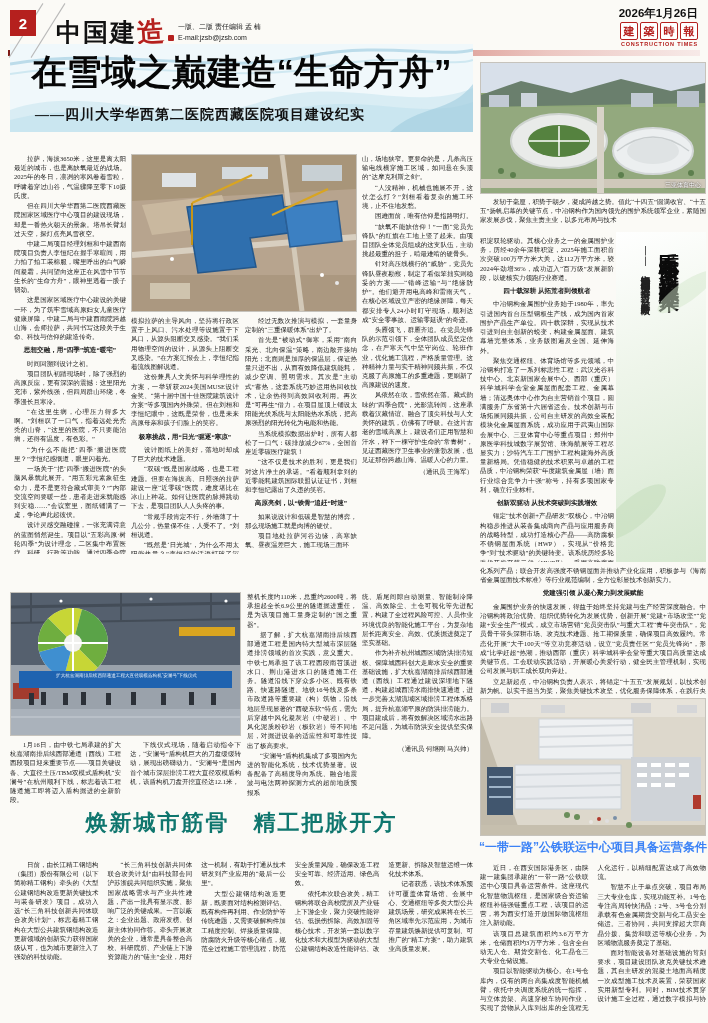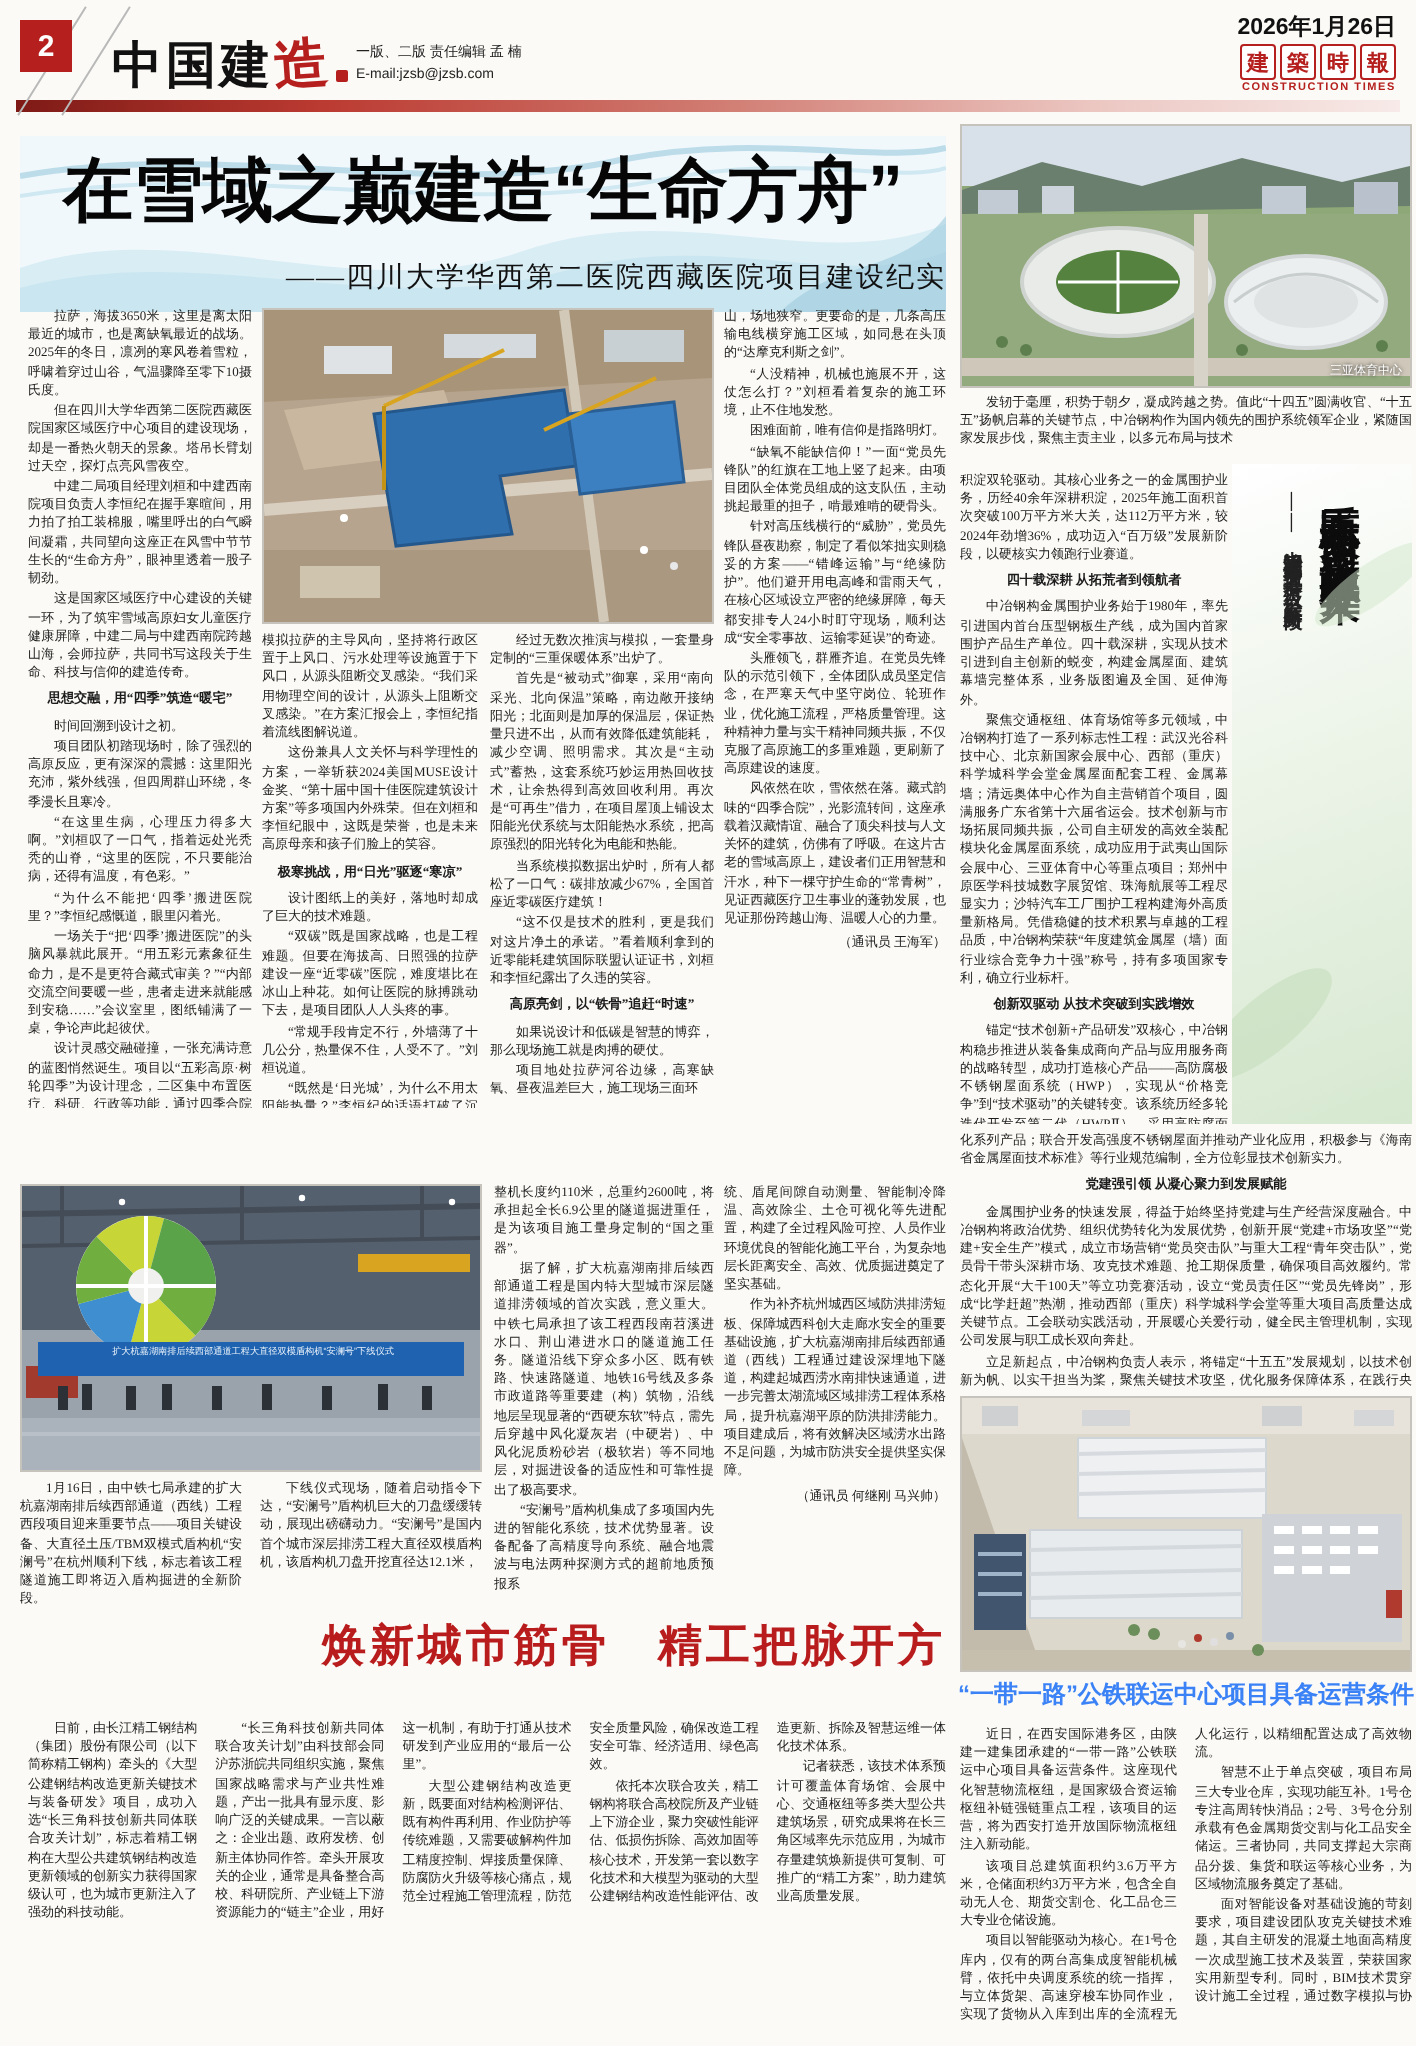--- a/index.html
+++ b/index.html
@@ -24,25 +24,25 @@
   .masthead{right:10px;top:22px;display:flex;flex-direction:column;align-items:flex-end;}
   .mh-row{display:flex;gap:2px;}
   .mh-box{width:16px;height:16px;border:1.5px solid #b5201e;border-radius:2px;color:#b5201e;
           font-size:11px;font-weight:900;display:flex;align-items:center;justify-content:center;
           background:#fff;}
   .mh-en{font-size:5.5px;letter-spacing:.8px;color:#b5201e;margin-top:1px;
          font-family:"Liberation Sans",sans-serif;font-weight:700;}
   .hdr-rule{left:8px;top:50px;width:692px;height:6px;
             background:linear-gradient(90deg,#7e1a16,#bb3a31 22%,#d07a70 50%,#ecc7c2 78%,#f7eae8);}
   
-  .lead-banner{left:10px;top:68px;width:463px;height:88px;background:#0f766e;overflow:hidden;}
+  .lead-banner{left:10px;top:44px;width:463px;height:88px;background:#0f766e;overflow:hidden;}
   .lead-title{left:0;top:7px;width:100%;text-align:center;font-family:"Liberation Sans",sans-serif;
               font-weight:900;font-size:35px;color:#060606;line-height:1.2;white-space:nowrap;}
-  .lead-subtitle{left:0;top:62px;width:100%;text-align:right;font-weight:400;font-size:14px;
-                 letter-spacing:1px;color:#111;}
+  .lead-subtitle{left:0;top:62px;width:100%;text-align:left;font-weight:700;font-size:14px;
+                 letter-spacing:1px;color:#111;padding-left:25px;}
   .colbox{position:absolute;overflow:hidden;font-size:6.5px;line-height:1.42;text-align:justify;}
   .para{margin:0 0 1px;text-indent:2em;}
   .cont{text-indent:0;}
   .subhead{text-align:center;font-weight:700;margin:4px 0;text-indent:0;font-size:6.6px;}
   .byline{text-align:right;text-indent:0;margin-top:3px;}
   .photo{position:absolute;border:1px solid #c6c3bc;box-sizing:border-box;overflow:hidden;background:#ddd;}
   .ph-cap{position:absolute;right:4px;bottom:3px;color:#fff;font-size:6px;
           text-shadow:0 0 2px #000;font-family:"Liberation Sans",sans-serif;}
   
   .sb-banner{left:616px;top:232px;width:90px;height:330px;
@@ -50,22 +50,22 @@
              display:flex;flex-direction:row;justify-content:center;gap:5px;overflow:hidden;}
   .sb-banner-title{writing-mode:vertical-rl;font-family:"Liberation Sans",sans-serif;
                    font-weight:900;font-size:20px;letter-spacing:2.5px;color:#0c0c0c;margin-top:4px;}
   .sb-banner-sub{writing-mode:vertical-rl;font-size:9.5px;font-weight:700;color:#222;
                  letter-spacing:1px;margin-top:14px;}
   
   .mid-title{left:10px;top:558px;width:463px;text-align:center;font-family:"Liberation Sans",sans-serif;
              font-weight:900;font-size:20px;letter-spacing:.5px;color:#070707;white-space:nowrap;}
   .mid-banner-text{position:absolute;left:10px;top:80px;width:211px;color:#eaf2fb;font-size:4.6px;
                    text-align:center;font-family:"Liberation Sans",sans-serif;}
-  .bot-title{left:10px;top:808px;width:463px;text-align:right;font-family:"Liberation Sans",sans-serif;
-             font-weight:900;font-size:22px;letter-spacing:2px;color:#b91c1c;white-space:nowrap;}
+  .bot-title{left:10px;top:808px;width:463px;text-align:center;font-family:"Liberation Sans",sans-serif;
+             font-weight:900;font-size:22px;letter-spacing:2px;color:#0f766e;white-space:nowrap;}
   .bot-subtitle{left:10px;top:840px;width:463px;text-align:center;font-weight:700;font-size:11px;color:#111;}
   .cols5{column-count:5;column-gap:9px;}
   .cols2{column-count:2;column-gap:9px;}
   .br-title{left:478px;top:839px;width:230px;text-align:center;font-family:"Liberation Sans",sans-serif;
             font-weight:900;font-size:12px;color:#3b82f6;white-space:nowrap;}
   svg{display:block;}
 </style>
 </head>
 <body>
 

